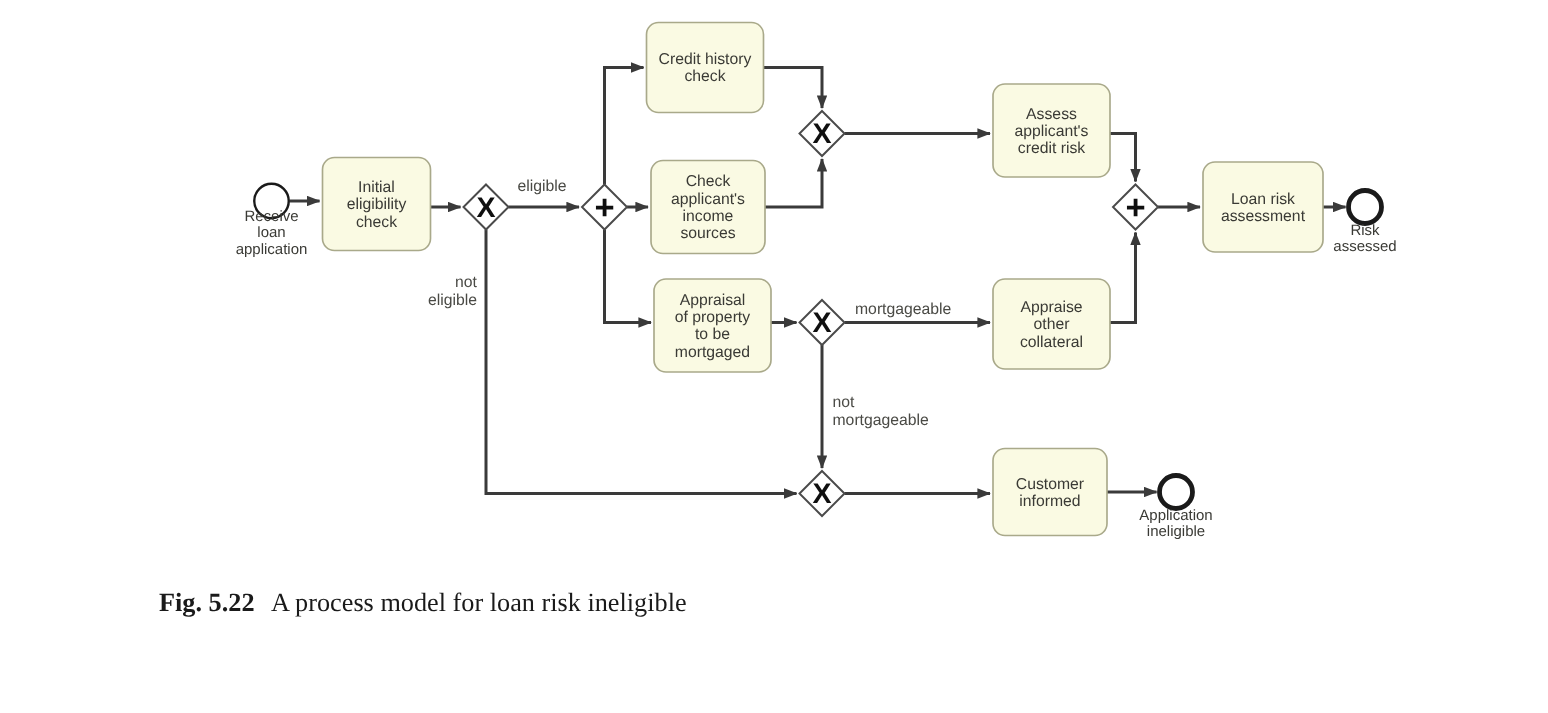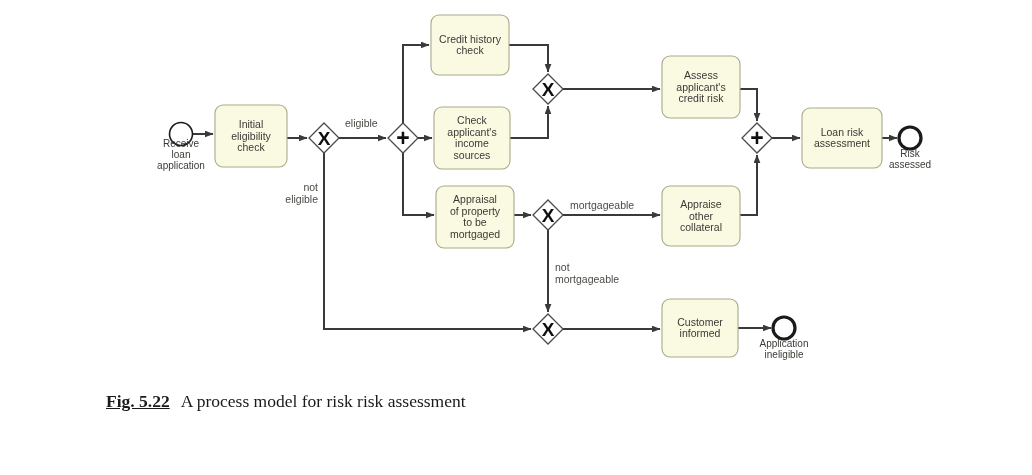--- a/index.html
+++ b/index.html
@@ -77,21 +77,20 @@
     left: 106px;
     top: 391px;
     font-family: "Liberation Serif", serif;
     font-size: 17.5px;
     color: #1a1a1a;
     white-space: nowrap;
   }
   .caption-number {
     font-weight: bold;
     margin-right: 11px;
-    text-decoration: underline;
   }
 </style>
 </head>
 <body>
 
 <svg id="diagram-canvas" viewBox="0 0 1032 475">
   <defs>
     <marker id="arrowhead" markerWidth="9" markerHeight="7" refX="8.4" refY="3.5" orient="auto" markerUnits="userSpaceOnUse">
       <path d="M 0 0 L 9 3.5 L 0 7 z" fill="#3a3a3a"></path>
     </marker>
@@ -201,14 +200,14 @@
         <text x="910" y="156.5" class="event-label"><tspan x="910" dy="0">Risk</tspan><tspan x="910" dy="11">assessed</tspan></text>
       </g>
       <g>
         <circle cx="784" cy="328" r="11" class="event-end"></circle>
         <text x="784" y="346.5" class="event-label"><tspan x="784" dy="0">Application</tspan><tspan x="784" dy="11">ineligible</tspan></text>
       </g>
     </g>
 </svg>
 
 <div class="caption-block">
-  <span class="caption-number">Fig. 5.22</span><span class="caption-title">A process model for risk risk assessment</span>
+  <span class="caption-number">Fig. 5.22</span><span class="caption-title">A process model for loan risk ineligible</span>
 </div>
 
 </body></html>

